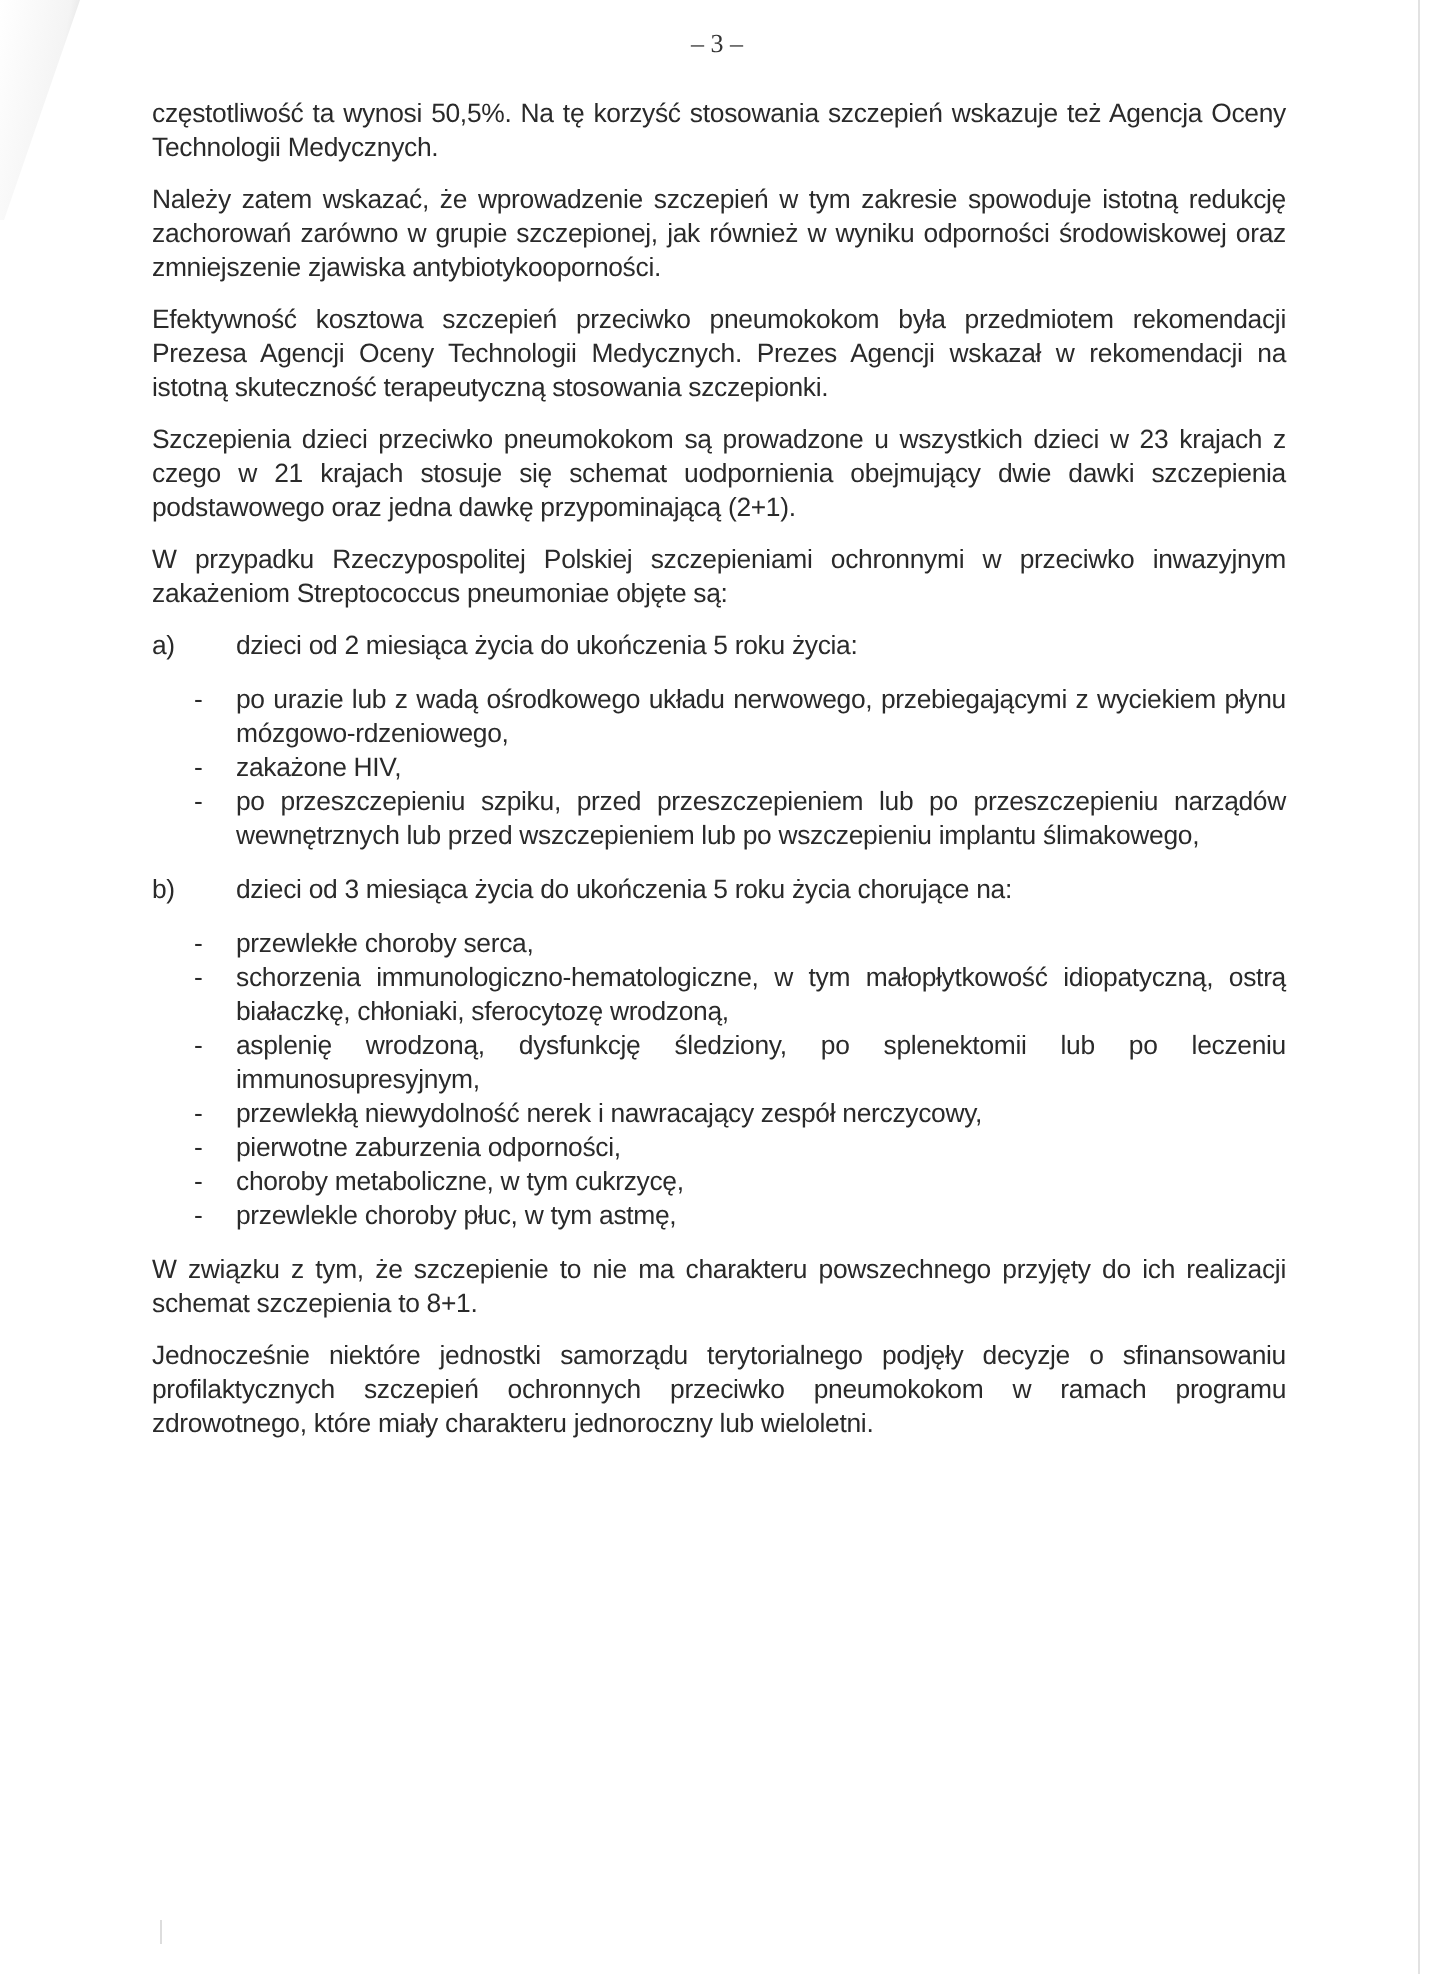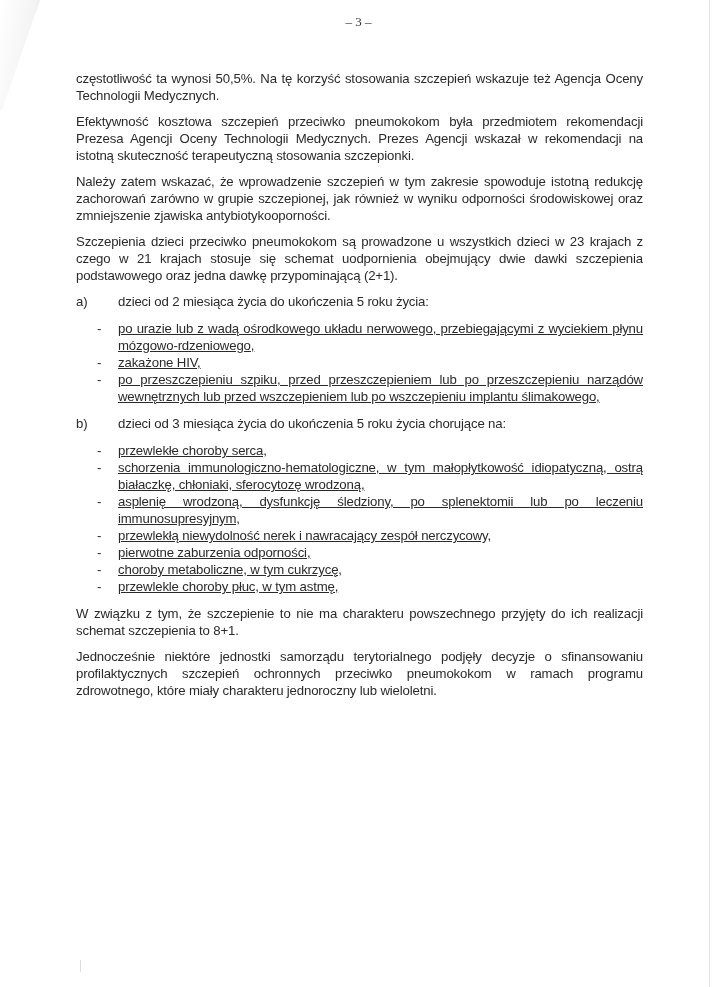--- a/index.html
+++ b/index.html
@@ -15,48 +15,49 @@
     clip-path: polygon(0 0, 40px 0, 2px 110px, 0 110px);
   }
   .edge-line {
     position: absolute; left: 709px; top: 0; width: 1px; height: 987px; background: #e2e2e2;
   }
   .page-number {
     position: absolute; top: 14px; left: 0; width: 717px; text-align: center;
     font-family: "Liberation Serif", serif; font-size: 13px; color: #333;
   }
   .content {
-    position: absolute; left: 76px; top: 70px; width: 567px;
+    position: absolute; left: 76px; top: 48px; width: 567px;
     font-size: 13.2px; line-height: 17px; letter-spacing: -0.15px;
   }
   .content p { margin: 0 0 9px 0; text-align: justify; }
   .list-head { display: flex; margin: 0 0 10px 0; }
   .list-head .lbl { width: 42px; flex: none; }
   .list-head .txt { flex: 1; }
   .sub { margin: 0 0 10px 0; padding: 0; list-style: none; }
   .sub li { display: flex; text-align: justify; }
   .sub li .dash { width: 21px; padding-left: 21px; flex: none; }
-  .sub li .t { flex: 1; text-decoration: underline; }
+  .sub li .t { flex: 1; }
   .cpara { text-align: justify; }
   .cpara .lbl { display: inline-block; width: 42px; }
   .speck { position: absolute; left: 80px; top: 960px; width: 1px; height: 12px; background: #ddd; }
 </style>
 </head>
 <body>
 
 <div class="fold"></div>
 <div class="edge-line"></div>
 
 <div class="page-number">– 3 –</div>
 
 <div class="content">
   <p>częstotliwość ta wynosi 50,5%. Na tę korzyść stosowania szczepień wskazuje też Agencja Oceny Technologii Medycznych.</p>
+  <p>Należy zatem wskazać, że wprowadzenie szczepień w tym zakresie spowoduje istotną redukcję zachorowań zarówno w grupie szczepionej, jak również w wyniku odporności środowiskowej oraz zmniejszenie zjawiska antybiotykooporności.</p>
   <p>Efektywność kosztowa szczepień przeciwko pneumokokom była przedmiotem rekomendacji Prezesa Agencji Oceny Technologii Medycznych. Prezes Agencji wskazał w rekomendacji na istotną skuteczność terapeutyczną stosowania szczepionki.</p>
-  <p>Należy zatem wskazać, że wprowadzenie szczepień w tym zakresie spowoduje istotną redukcję zachorowań zarówno w grupie szczepionej, jak również w wyniku odporności środowiskowej oraz zmniejszenie zjawiska antybiotykooporności.</p>
   <p>Szczepienia dzieci przeciwko pneumokokom są prowadzone u wszystkich dzieci w 23 krajach z czego w 21 krajach stosuje się schemat uodpornienia obejmujący dwie dawki szczepienia podstawowego oraz jedna dawkę przypominającą (2+1).</p>
+  <p>W przypadku Rzeczypospolitej Polskiej szczepieniami ochronnymi w przeciwko inwazyjnym zakażeniom Streptococcus pneumoniae objęte są:</p>
 
   <div class="list-head">
     <span class="lbl">a)</span>
     <span class="txt">dzieci od 2 miesiąca życia do ukończenia 5 roku życia:</span>
   </div>
   <ul class="sub">
     <li>
         <span class="dash">-</span>
         <span class="t">po urazie lub z wadą ośrodkowego układu nerwowego, przebiegającymi z wyciekiem płynu mózgowo-rdzeniowego,</span>
       </li>

